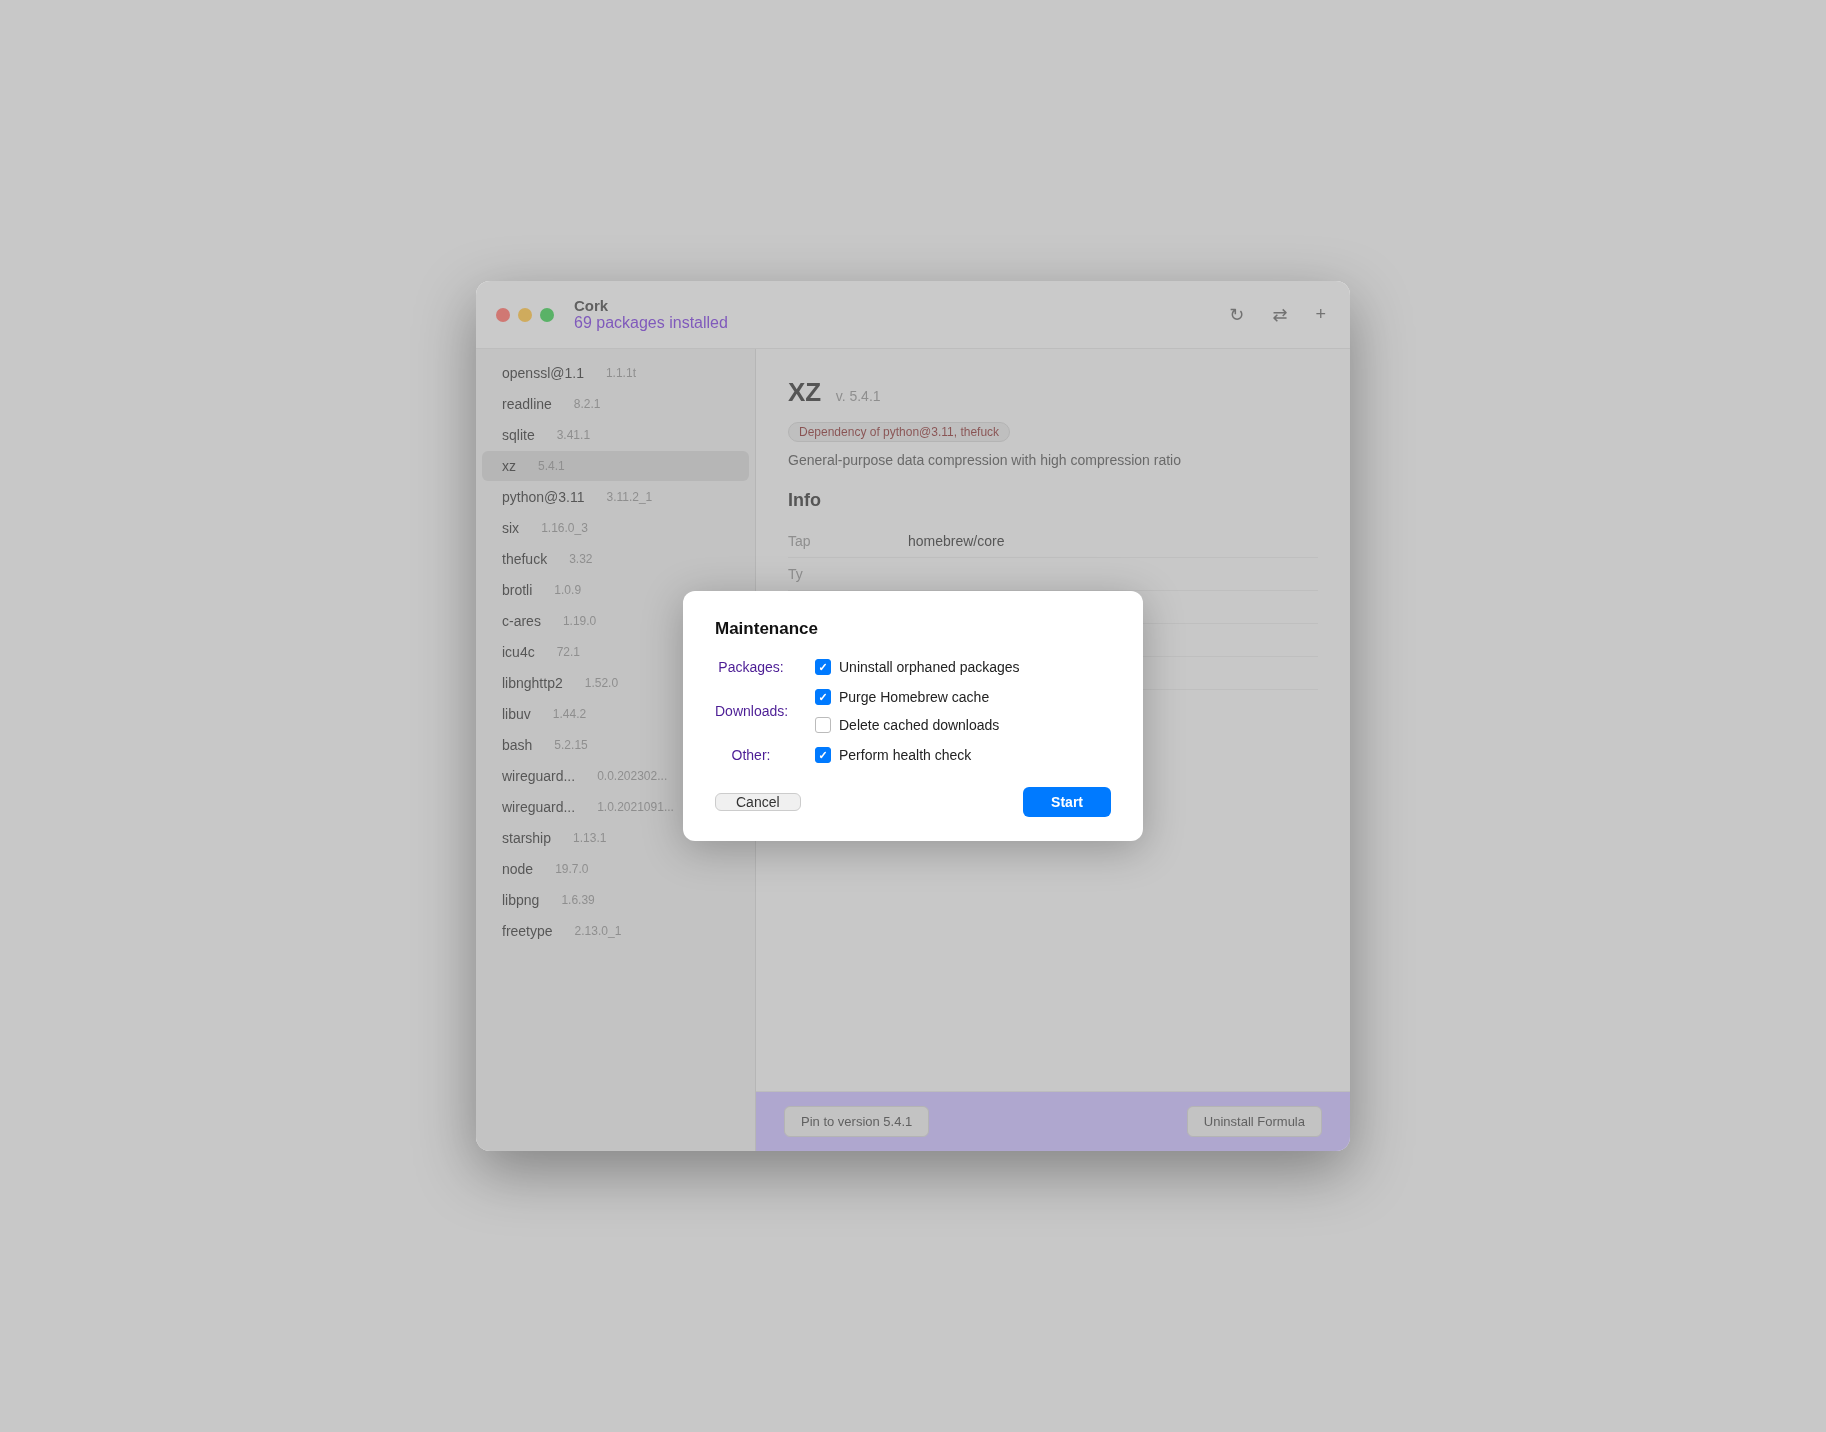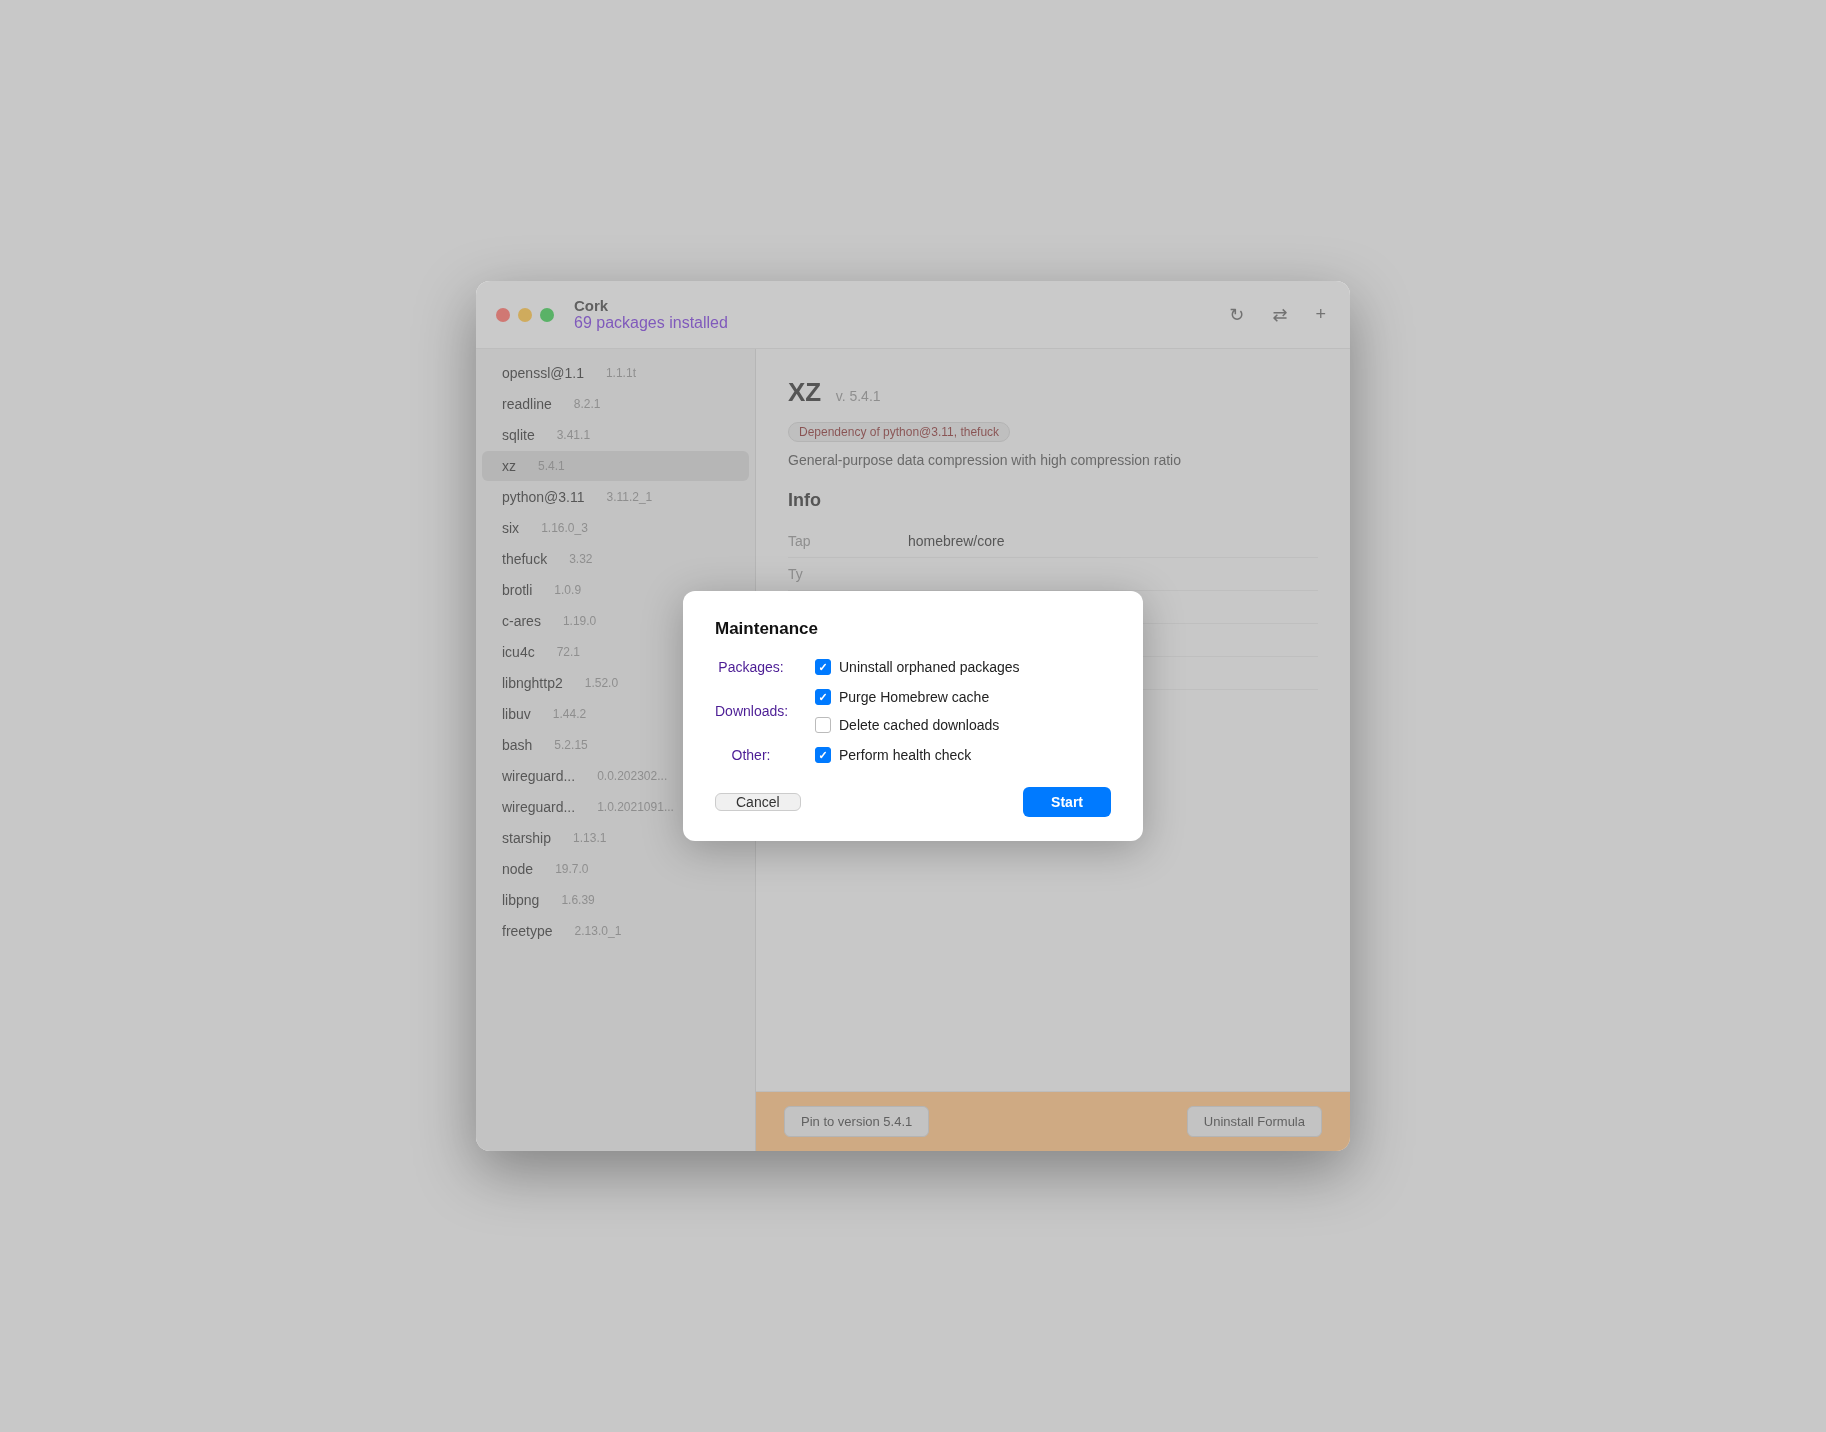--- a/index.html
+++ b/index.html
@@ -160,21 +160,21 @@
     }
     .info-label { color: #888; width: 120px; flex-shrink: 0; }
     .info-value { color: #222; }
     .info-value a { color: #007aff; text-decoration: none; }
     
     .bottom-bar {
       display: flex;
       justify-content: space-between;
       align-items: flex-end;
       padding: 14px 28px;
-      background: #fdba74;
+      background: #c4b5fd;
       border-top: 1px solid #ddd;
       flex-shrink: 0;
     }
     .bottom-btn {
       background: #e8e8e8;
       border: 1px solid #ccc;
       border-radius: 6px;
       padding: 7px 16px;
       font-size: 13px;
       color: #333;

